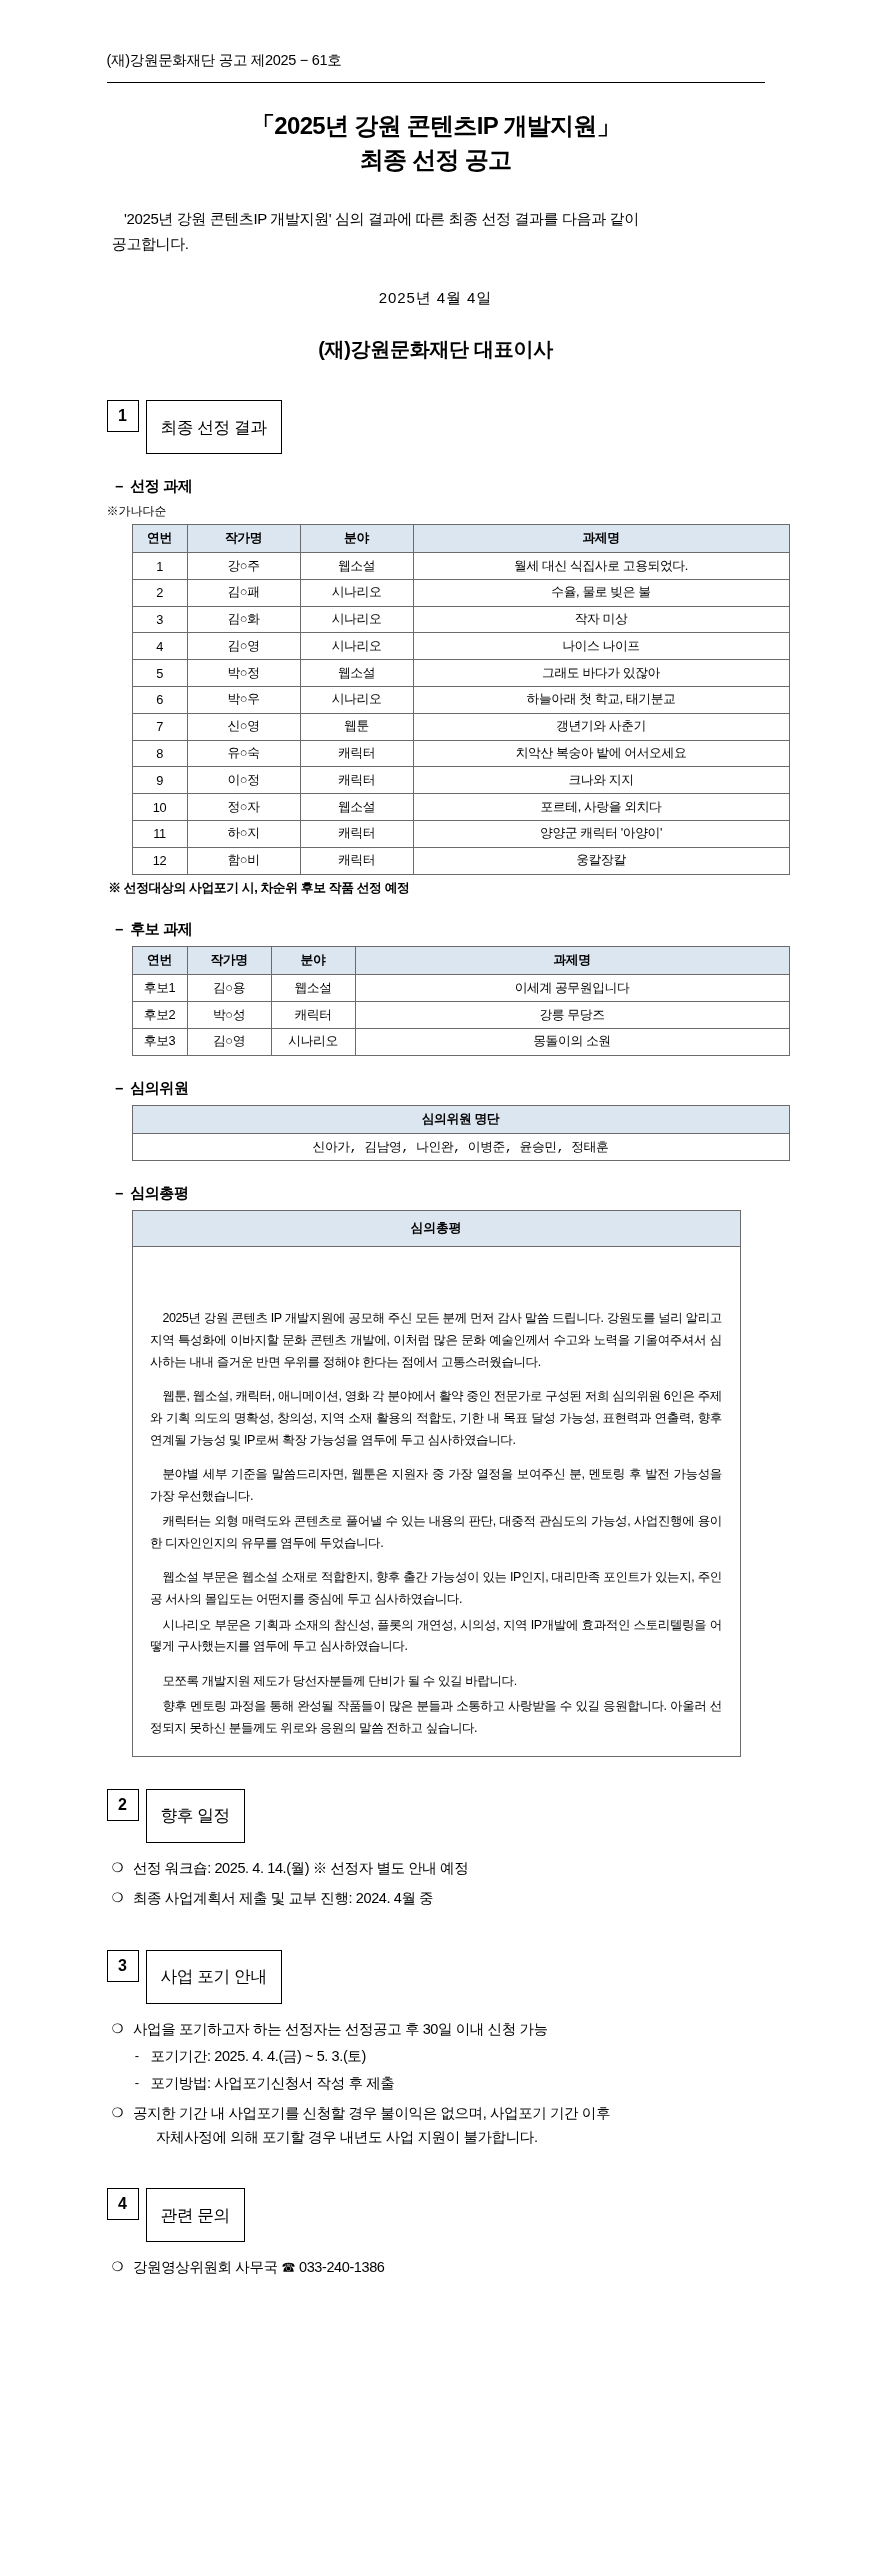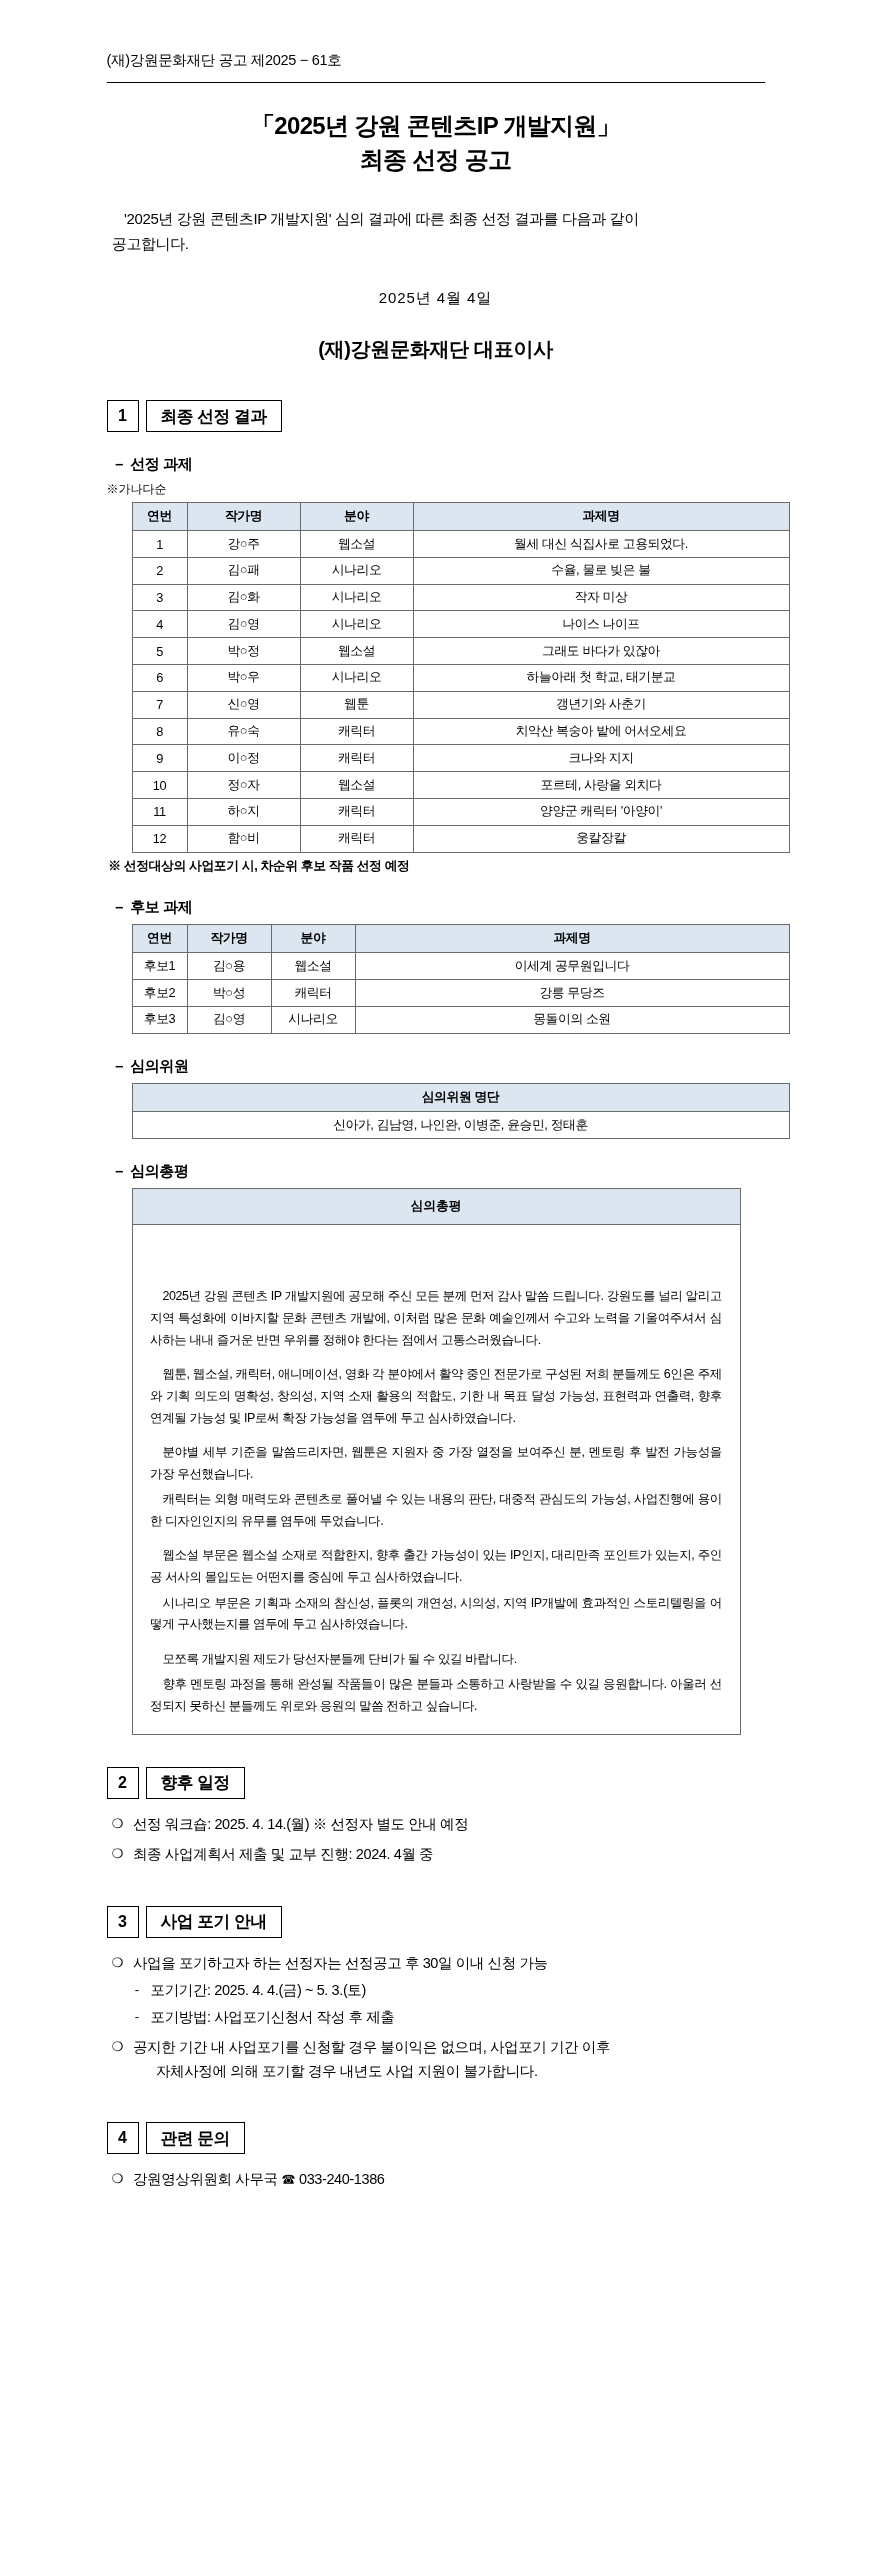--- a/index.html
+++ b/index.html
@@ -80,23 +80,23 @@
     justify-content: center;
     font-size: 16px;
     font-weight: bold;
     margin-right: 7px;
   }
   .sec-title {
     border: 1.2px solid #000;
     height: 30px;
     display: flex;
     align-items: center;
-    padding: 0 14px;
+    padding: 11px 14px;
     font-size: 16.7px;
-    font-weight: bold;
+    font-weight: normal;
     letter-spacing: -0.4px;
   }
   .sub-head {
     font-size: 15px;
     font-weight: bold;
     letter-spacing: -0.4px;
     margin: 23px 0 7px 5.3px;
   }
   .note-right {
     font-size: 12px;
@@ -134,20 +134,21 @@
     margin: 5.3px 0 0 1.8px;
     font-weight: bold;
   }
   .judge-table { margin-left: 25px; width: calc(100% - 49px); }
   .judge-table th {
     background: #dce6f1;
   }
   .judge-table td {
     padding: 8px 2.6px;
     font-size: 13px;
+    font-family: Liberation Mono, monospace;
   }
   .review-box {
     margin-left: 25px;
     width: calc(100% - 49px);
     border: 0.9px solid #6b6b6b;
     box-sizing: border-box;
   }
   .review-head {
     background: #dce6f1;
     border-bottom: 0.9px solid #6b6b6b;
@@ -381,21 +382,21 @@
           <td>신아가, 김남영, 나인완, 이병준, 윤승민, 정태훈</td>
         </tr>
       </tbody>
     </table>
 
     <div class="sub-head">－ 심의총평</div>
     <div class="review-box">
       <div class="review-head">심의총평</div>
       <div class="review-body">
         <p>2025년 강원 콘텐츠 IP 개발지원에 공모해 주신 모든 분께 먼저 감사 말씀 드립니다. 강원도를 널리 알리고 지역 특성화에 이바지할 문화 콘텐츠 개발에, 이처럼 많은 문화 예술인께서 수고와 노력을 기울여주셔서 심사하는 내내 즐거운 반면 우위를 정해야 한다는 점에서 고통스러웠습니다.</p>
-        <p>웹툰, 웹소설, 캐릭터, 애니메이션, 영화 각 분야에서 활약 중인 전문가로 구성된 저희 분들께도 6인은 주제와 기획 의도의 명확성, 창의성, 지역 소재 활용의 적합도, 기한 내 목표 달성 가능성, 표현력과 연출력, 향후 연계될 가능성 및 IP로써 확장 가능성을 염두에 두고 심사하였습니다.</p>
+        <p>웹툰, 웹소설, 캐릭터, 애니메이션, 영화 각 분야에서 활약 중인 전문가로 구성된 저희 심의위원 6인은 주제와 기획 의도의 명확성, 창의성, 지역 소재 활용의 적합도, 기한 내 목표 달성 가능성, 표현력과 연출력, 향후 연계될 가능성 및 IP로써 확장 가능성을 염두에 두고 심사하였습니다.</p>
         <p>분야별 세부 기준을 말씀드리자면, 웹툰은 지원자 중 가장 열정을 보여주신 분, 멘토링 후 발전 가능성을 가장 우선했습니다.</p>
         <p style="margin-top:-8.8px;">캐릭터는 외형 매력도와 콘텐츠로 풀어낼 수 있는 내용의 판단, 대중적 관심도의 가능성, 사업진행에 용이한 디자인인지의 유무를 염두에 두었습니다.</p>
         <p>웹소설 부문은 웹소설 소재로 적합한지, 향후 출간 가능성이 있는 IP인지, 대리만족 포인트가 있는지, 주인공 서사의 몰입도는 어떤지를 중심에 두고 심사하였습니다.</p>
         <p style="margin-top:-8.8px;">시나리오 부문은 기획과 소재의 참신성, 플롯의 개연성, 시의성, 지역 IP개발에 효과적인 스토리텔링을 어떻게 구사했는지를 염두에 두고 심사하였습니다.</p>
         <p>모쪼록 개발지원 제도가 당선자분들께 단비가 될 수 있길 바랍니다.</p>
         <p style="margin-top:-8.8px;">향후 멘토링 과정을 통해 완성될 작품들이 많은 분들과 소통하고 사랑받을 수 있길 응원합니다. 아울러 선정되지 못하신 분들께도 위로와 응원의 말씀 전하고 싶습니다.</p>
       </div>
     </div>
 
     <div class="sec-gap"></div>

